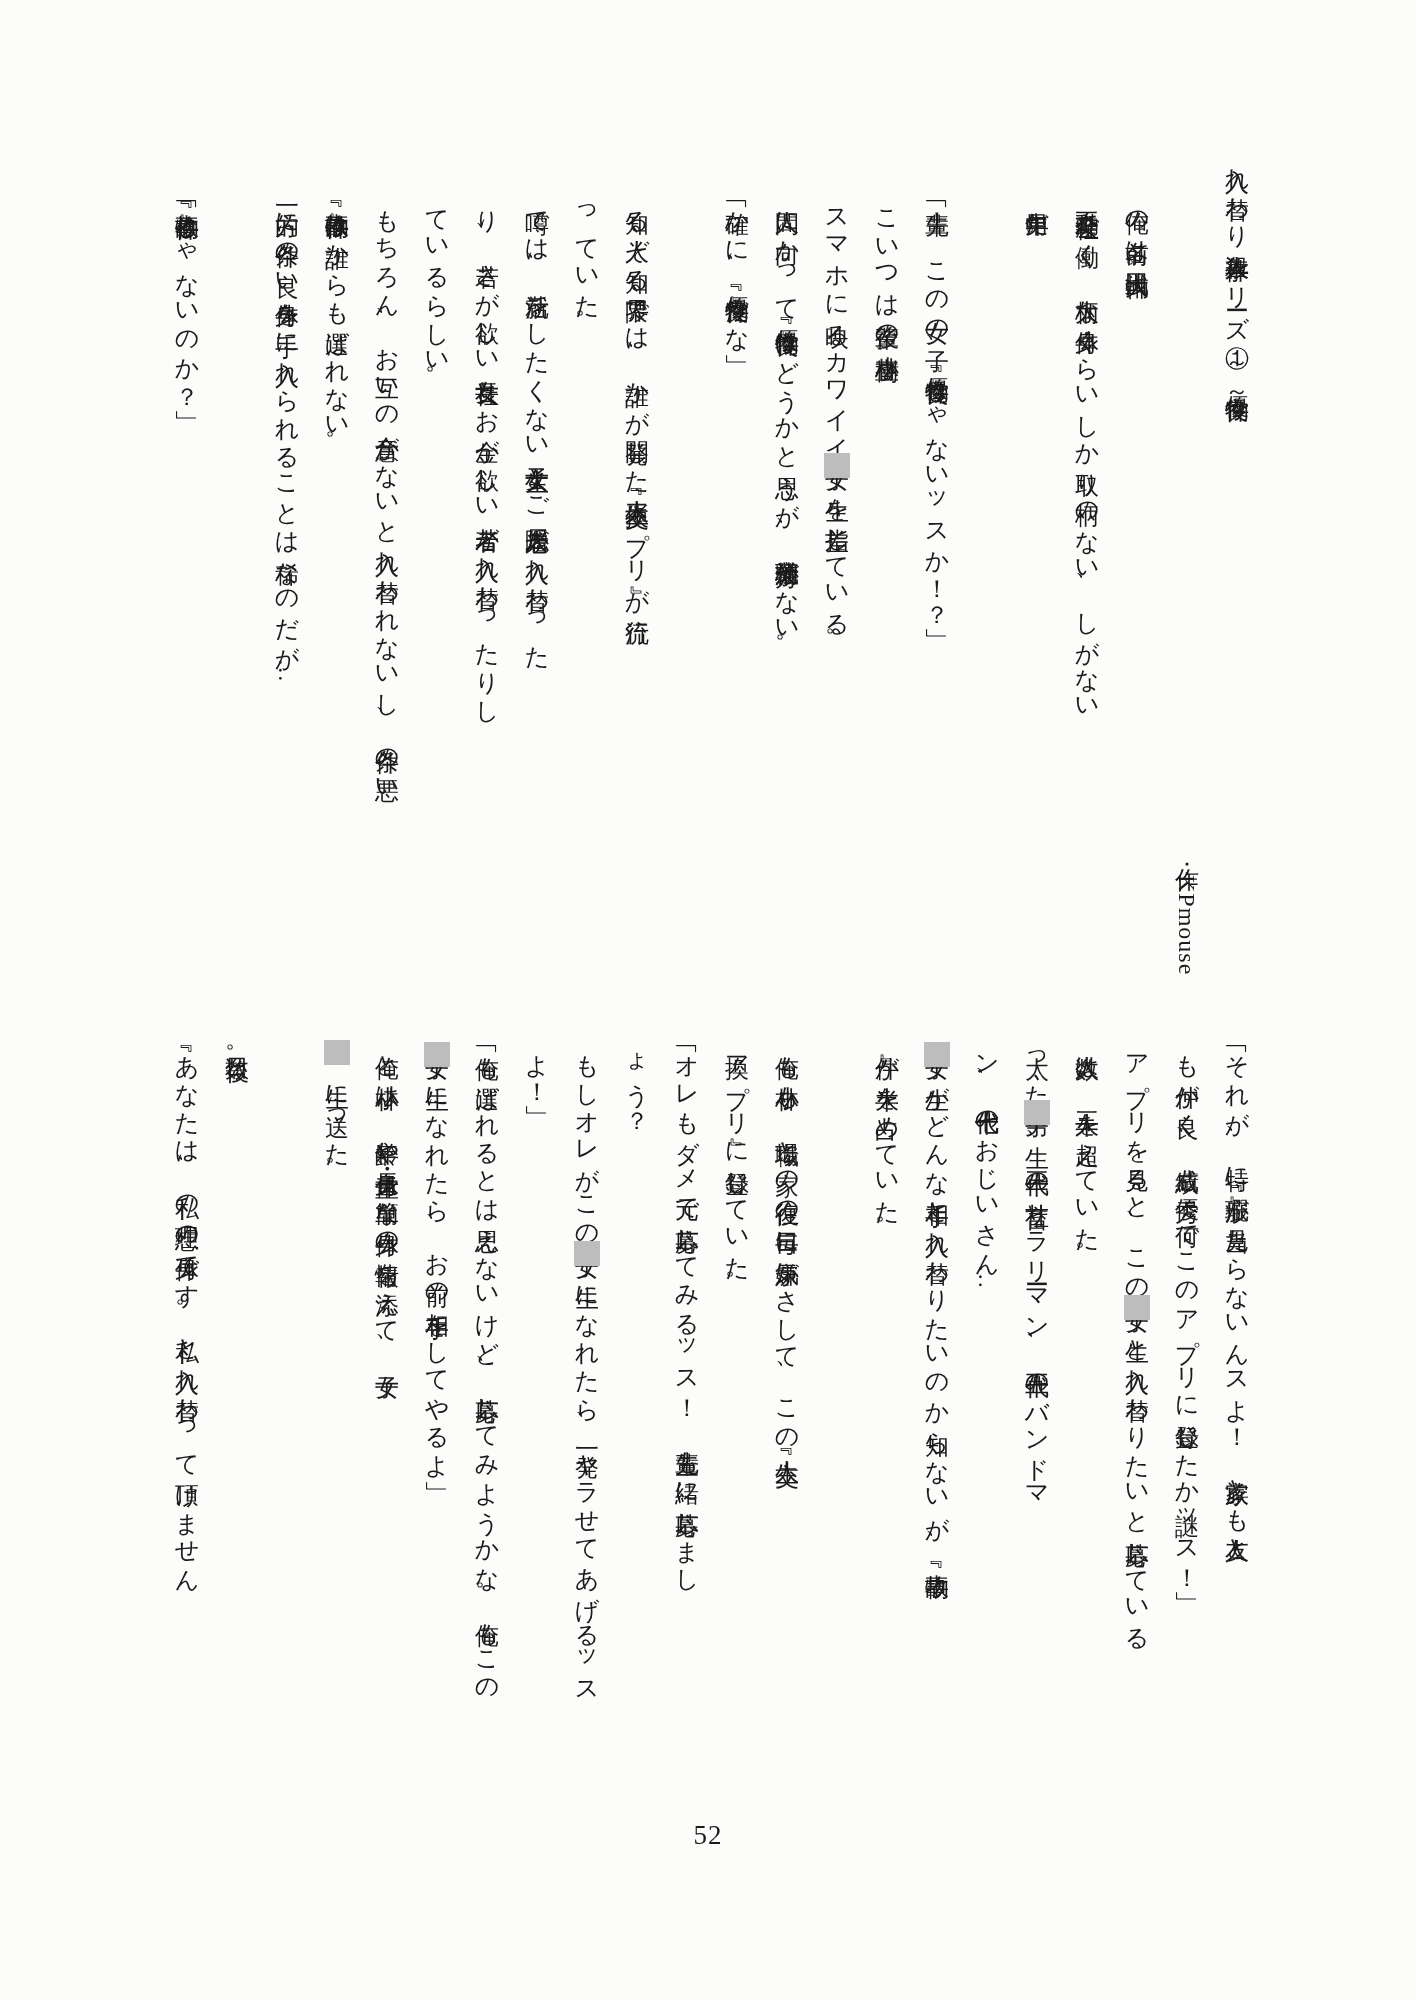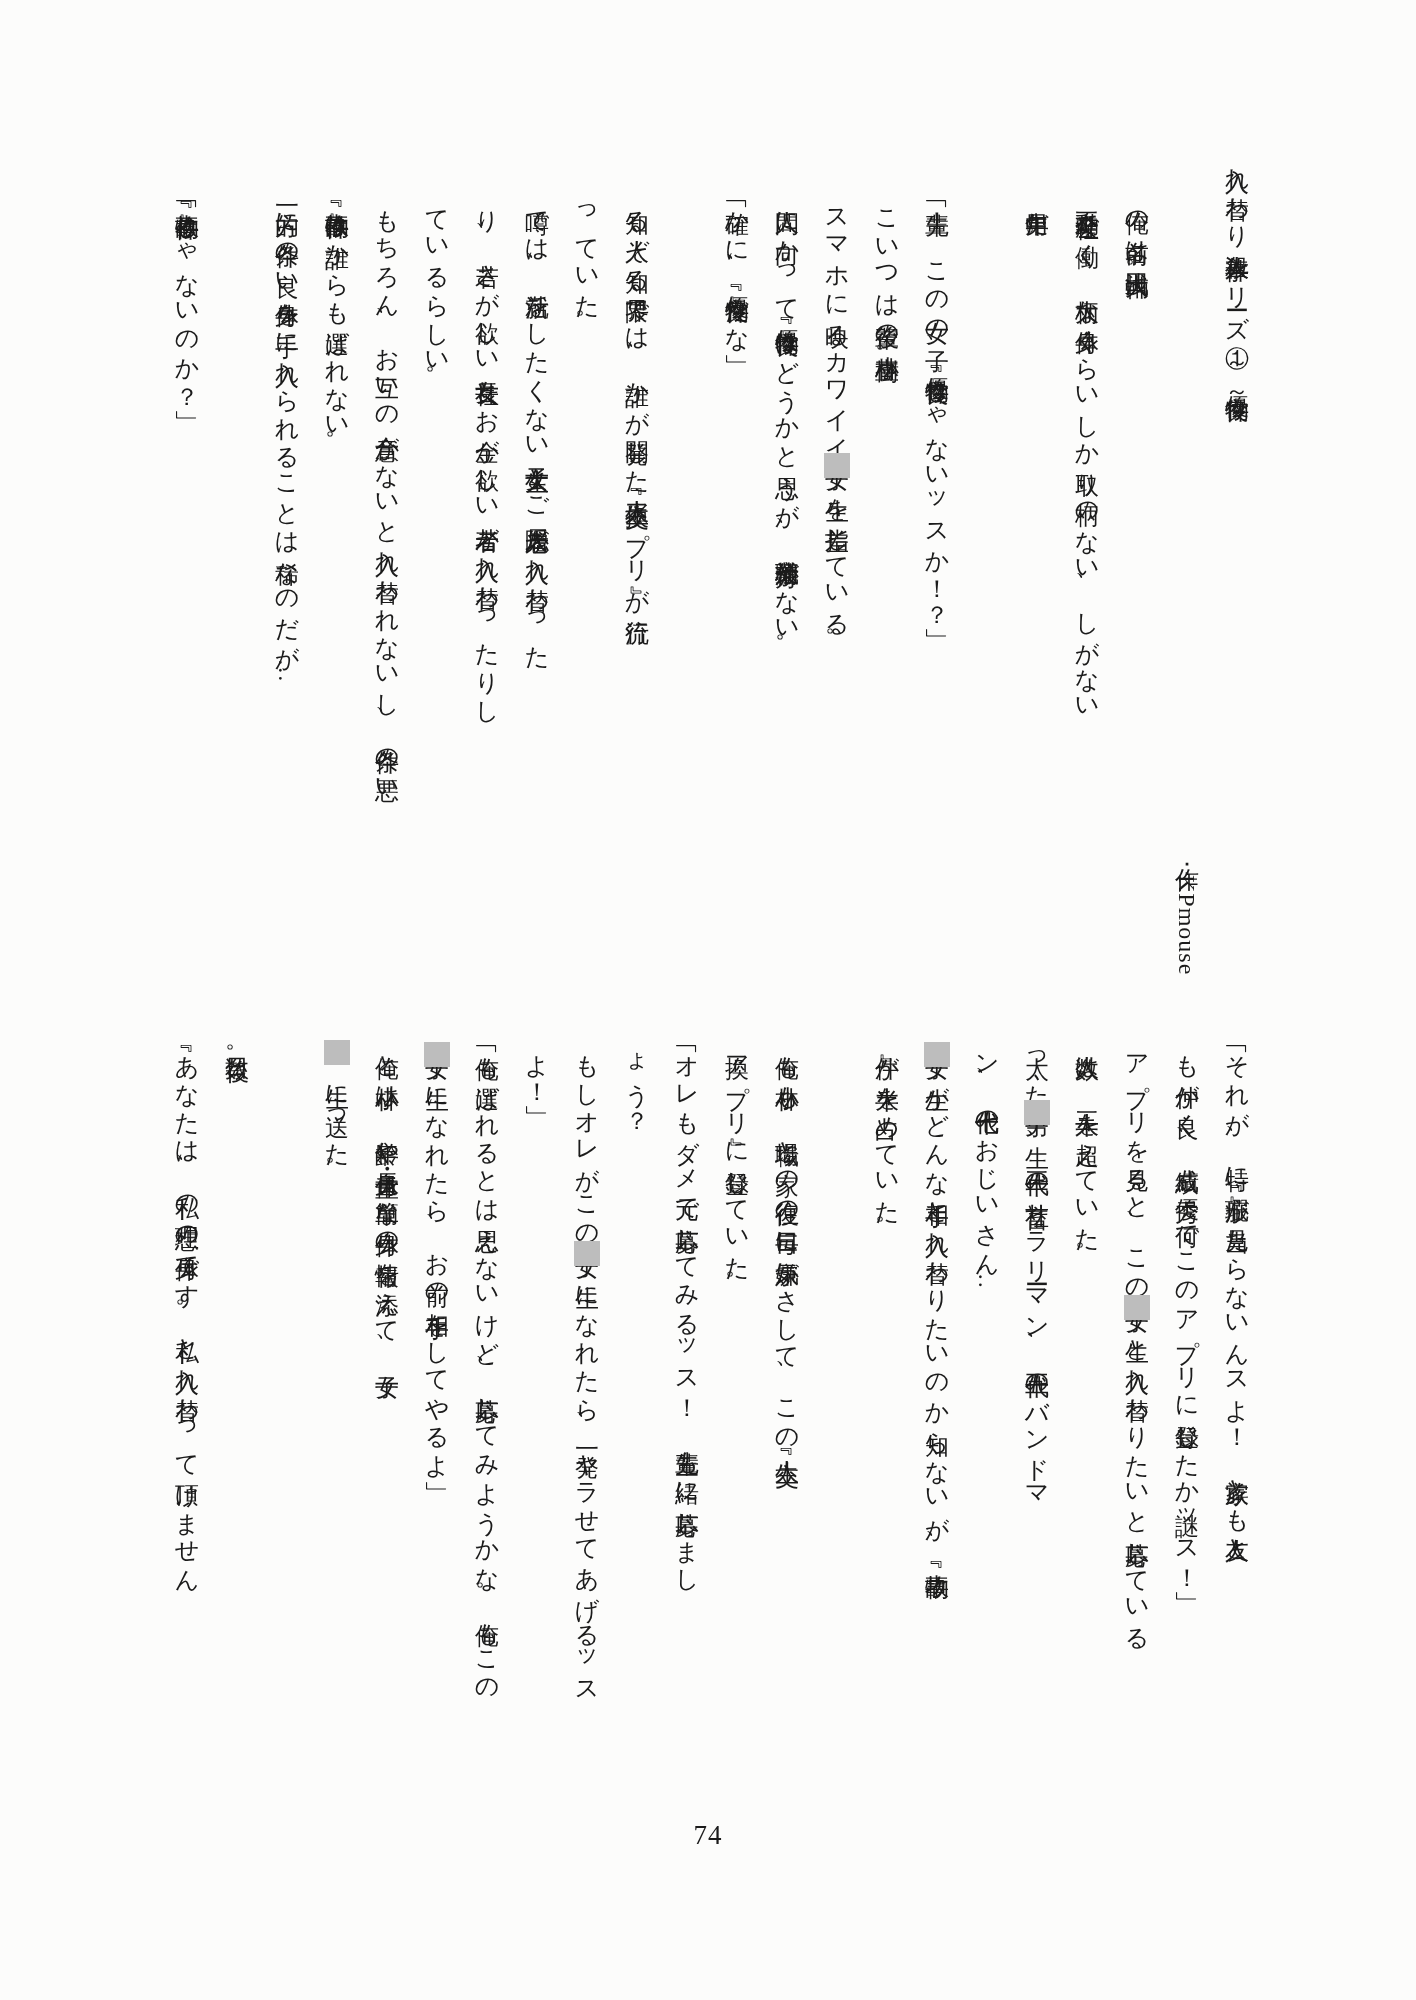--- a/index.html
+++ b/index.html
@@ -98,15 +98,15 @@
     <div class="col"><span>よ！」</span></div>
     <div class="col"><span>「俺も選ばれるとは思えないけど、応募してみようかな。俺もこの</span></div>
     <div class="col"><span>女子</span><span class="censor">■</span><span>生になれたら、お前の相手をしてやるよ」</span></div>
     <div class="col"><span>俺と小林は、年齢や身長・体重、簡単な身体の情報を添えて、女子</span></div>
     <div class="col"><span class="censor">■</span><span>生に送った。</span></div>
     <div class="col blank"></div>
     <div class="col"><span>数日後。</span></div>
     <div class="col"><span>『あなたは、私の理想の身体です。私と入れ替わって頂けません</span></div>
   </div>
 
-  <div class="pagenum">74</div>
+  <div class="pagenum">52</div>
 
 </div>
 
 </body></html>

